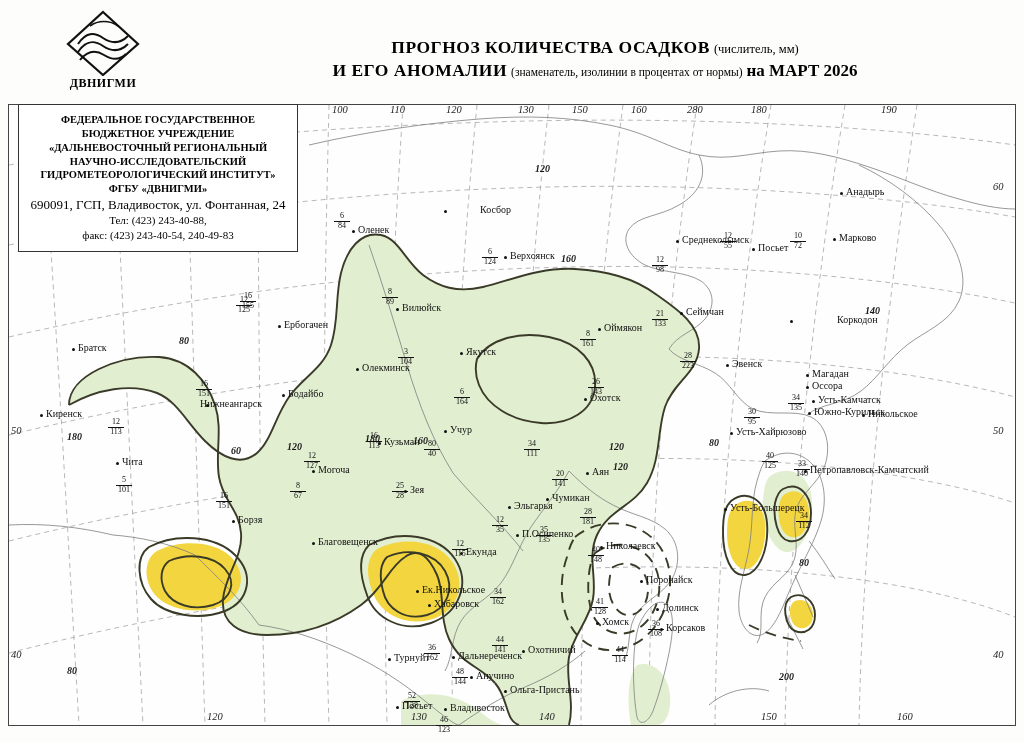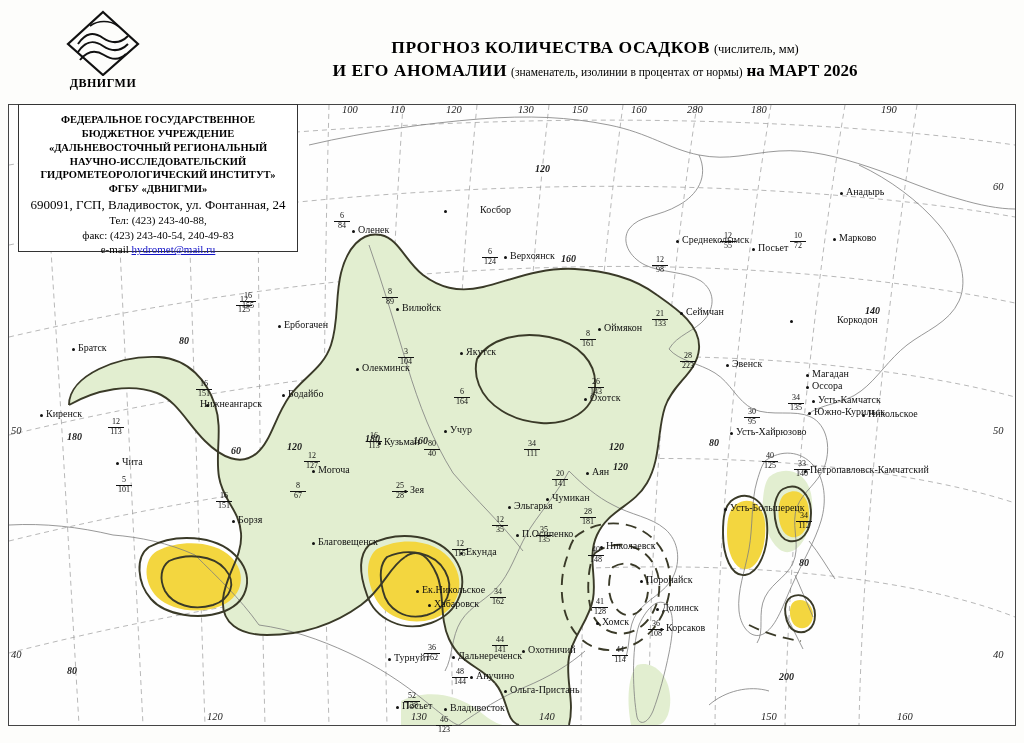--- a/index.html
+++ b/index.html
@@ -361,21 +361,21 @@
     <div class="isoval" style="left:356px; top:328px;">180</div>
     <div class="isoval" style="left:404px; top:330px;">160</div>
     <div class="isoval" style="left:600px; top:336px;">120</div>
     <div class="isoval" style="left:700px; top:332px;">80</div>
     <div class="isoval" style="left:856px; top:200px;">140</div>
     <div class="isoval" style="left:604px; top:356px;">120</div>
     <div class="isoval" style="left:58px; top:560px;">80</div>
     <div class="isoval" style="left:770px; top:566px;">200</div>
     <div class="isoval" style="left:790px; top:452px;">80</div>
 
-    <div class="tick" style="left:333px; top:-1px;">100</div>
+    <div class="tick" style="left:323px; top:-1px;">100</div>
     <div class="tick" style="left:381px; top:-1px;">110</div>
     <div class="tick" style="left:437px; top:-1px;">120</div>
     <div class="tick" style="left:509px; top:-1px;">130</div>
     <div class="tick" style="left:563px; top:-1px;">150</div>
     <div class="tick" style="left:622px; top:-1px;">160</div>
     <div class="tick" style="left:678px; top:-1px;">280</div>
     <div class="tick" style="left:742px; top:-1px;">180</div>
     <div class="tick" style="left:872px; top:-1px;">190</div>
 
     <div class="tick" style="left:198px; top:606px;">120</div>
@@ -729,19 +729,16 @@
   <div id="institute-box">
     <div>ФЕДЕРАЛЬНОЕ ГОСУДАРСТВЕННОЕ</div>
     <div>БЮДЖЕТНОЕ УЧРЕЖДЕНИЕ</div>
     <div>«ДАЛЬНЕВОСТОЧНЫЙ РЕГИОНАЛЬНЫЙ</div>
     <div>НАУЧНО-ИССЛЕДОВАТЕЛЬСКИЙ</div>
     <div>ГИДРОМЕТЕОРОЛОГИЧЕСКИЙ ИНСТИТУТ»</div>
     <div>ФГБУ «ДВНИГМИ»</div>
     <div class="addr">690091, ГСП, Владивосток, ул. Фонтанная, 24</div>
     <div class="tel">Тел: (423) 243-40-88,</div>
     <div class="tel">факс: (423) 243-40-54,  240-49-83</div>
-    <div class="tel mail">
-      <span>e-mail </span><a href="#">hydromet@mail.ru</a>
-    </div>
   </div>
 
 
 </div>
 
 </body></html>

